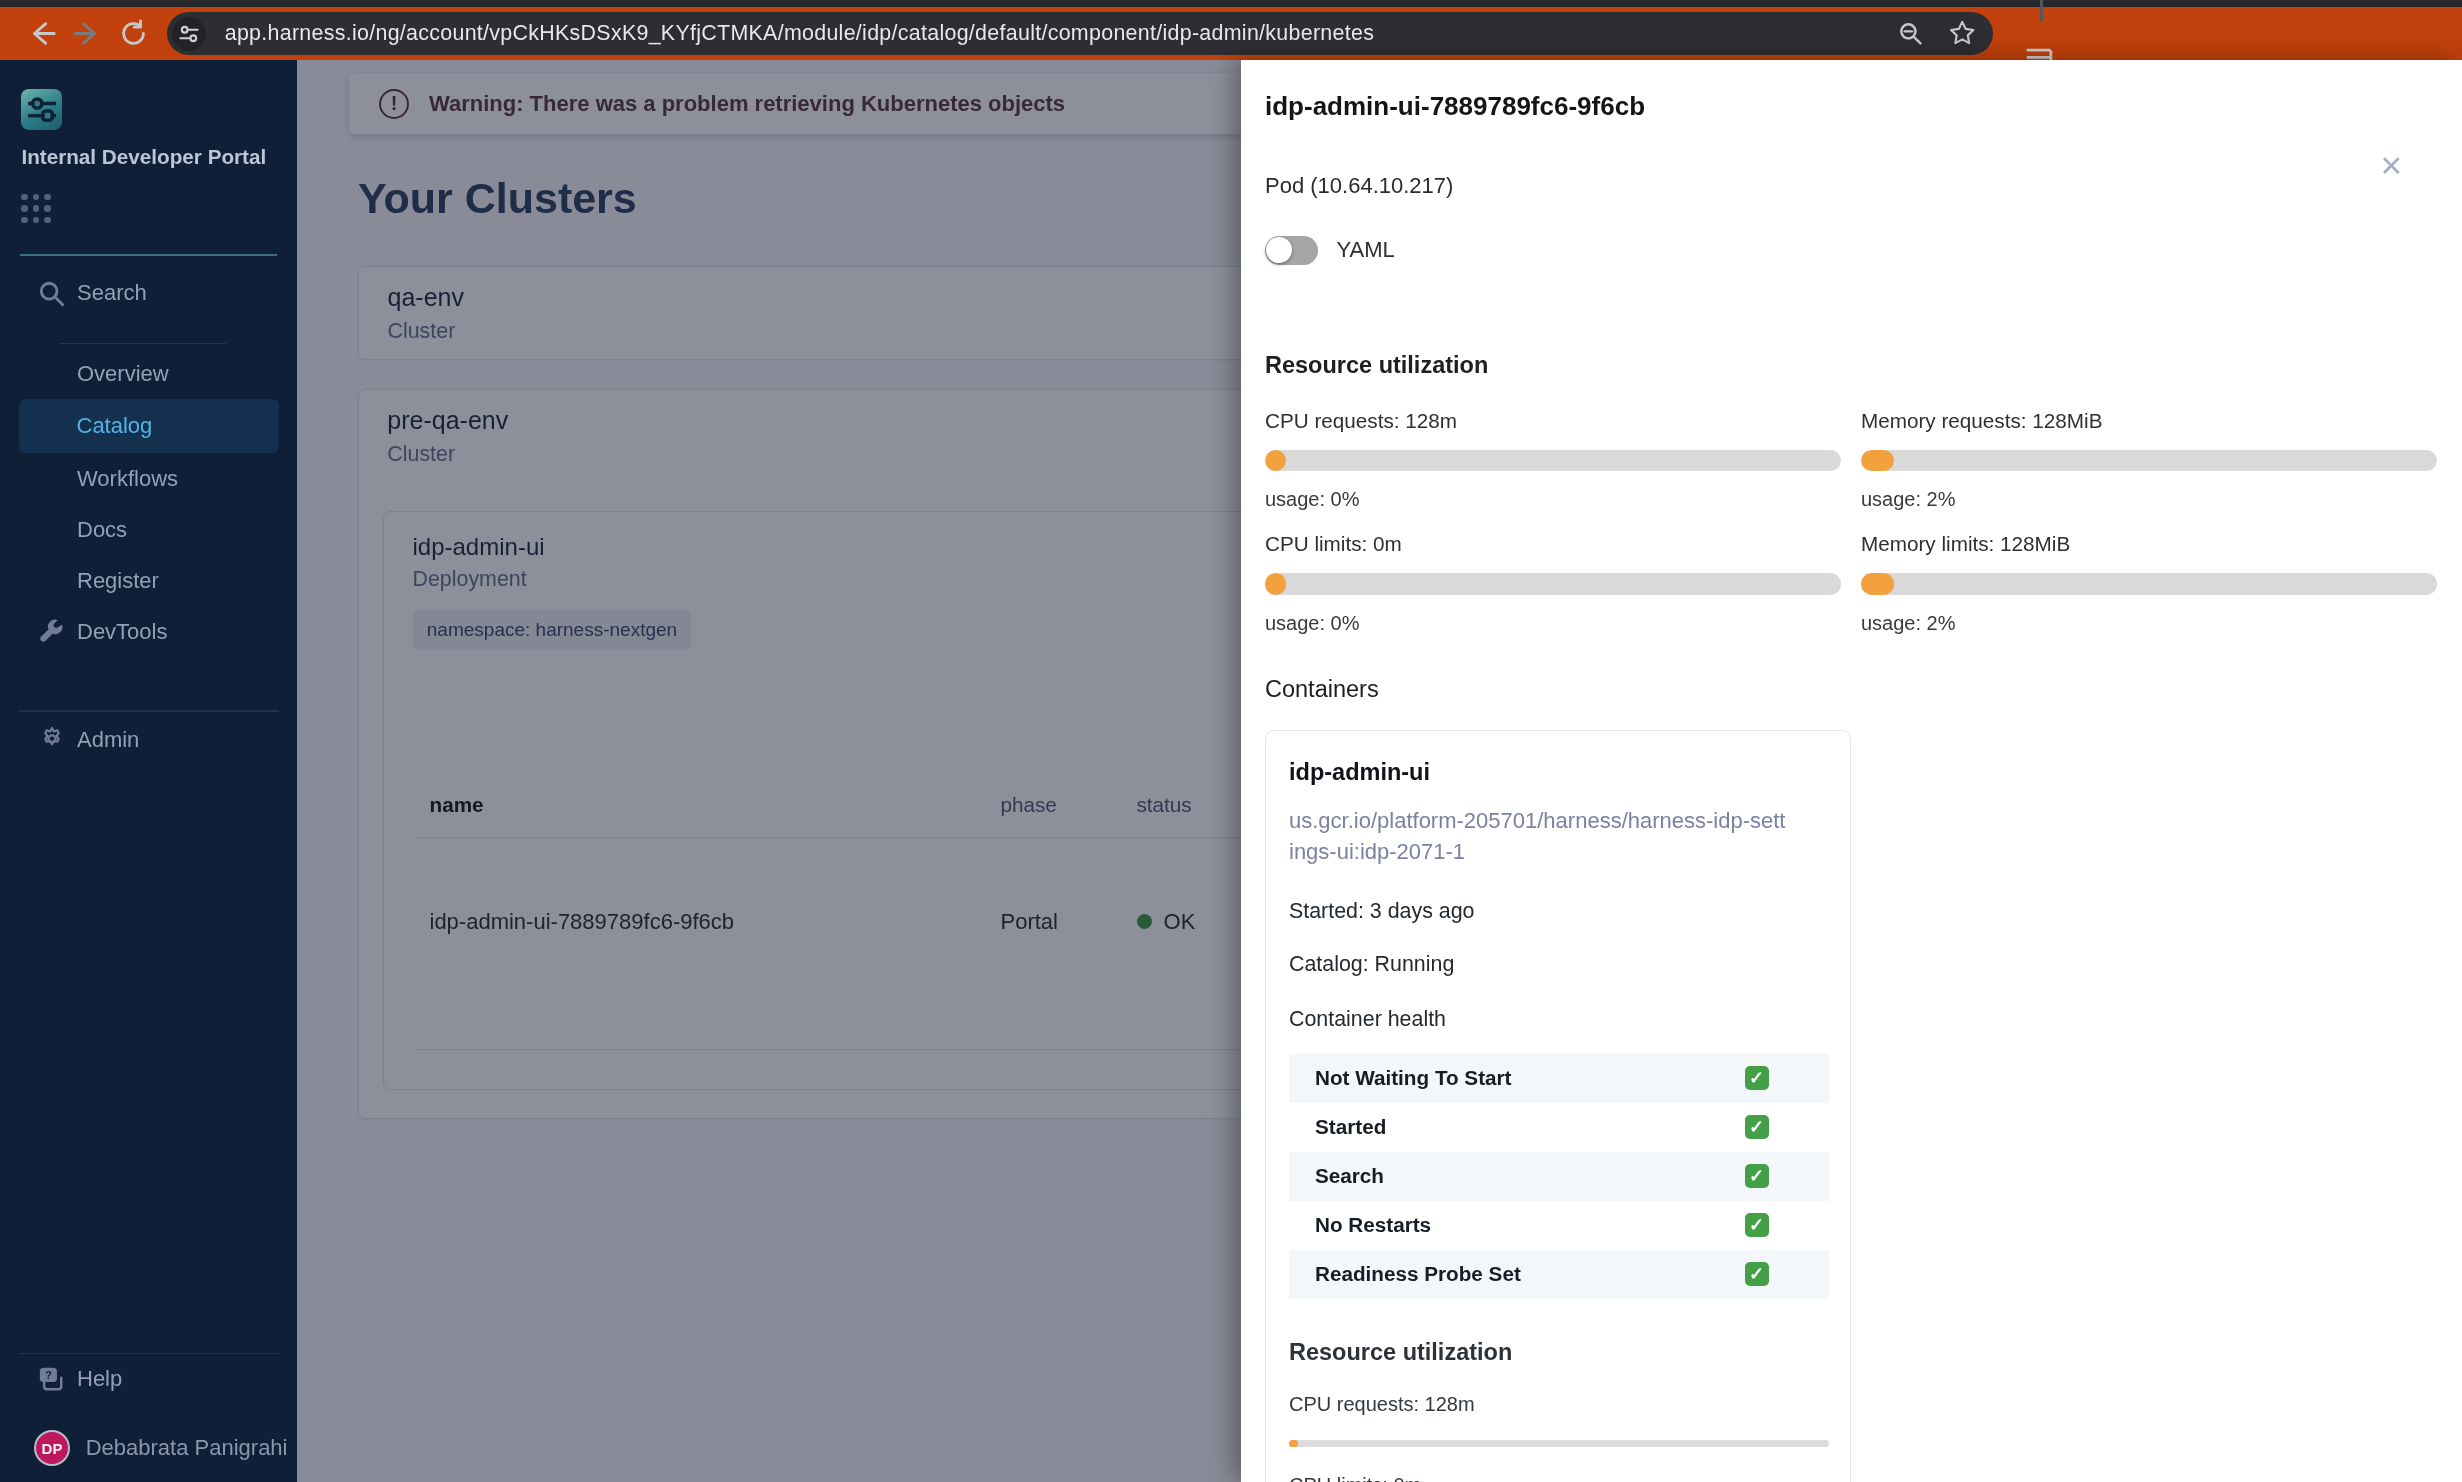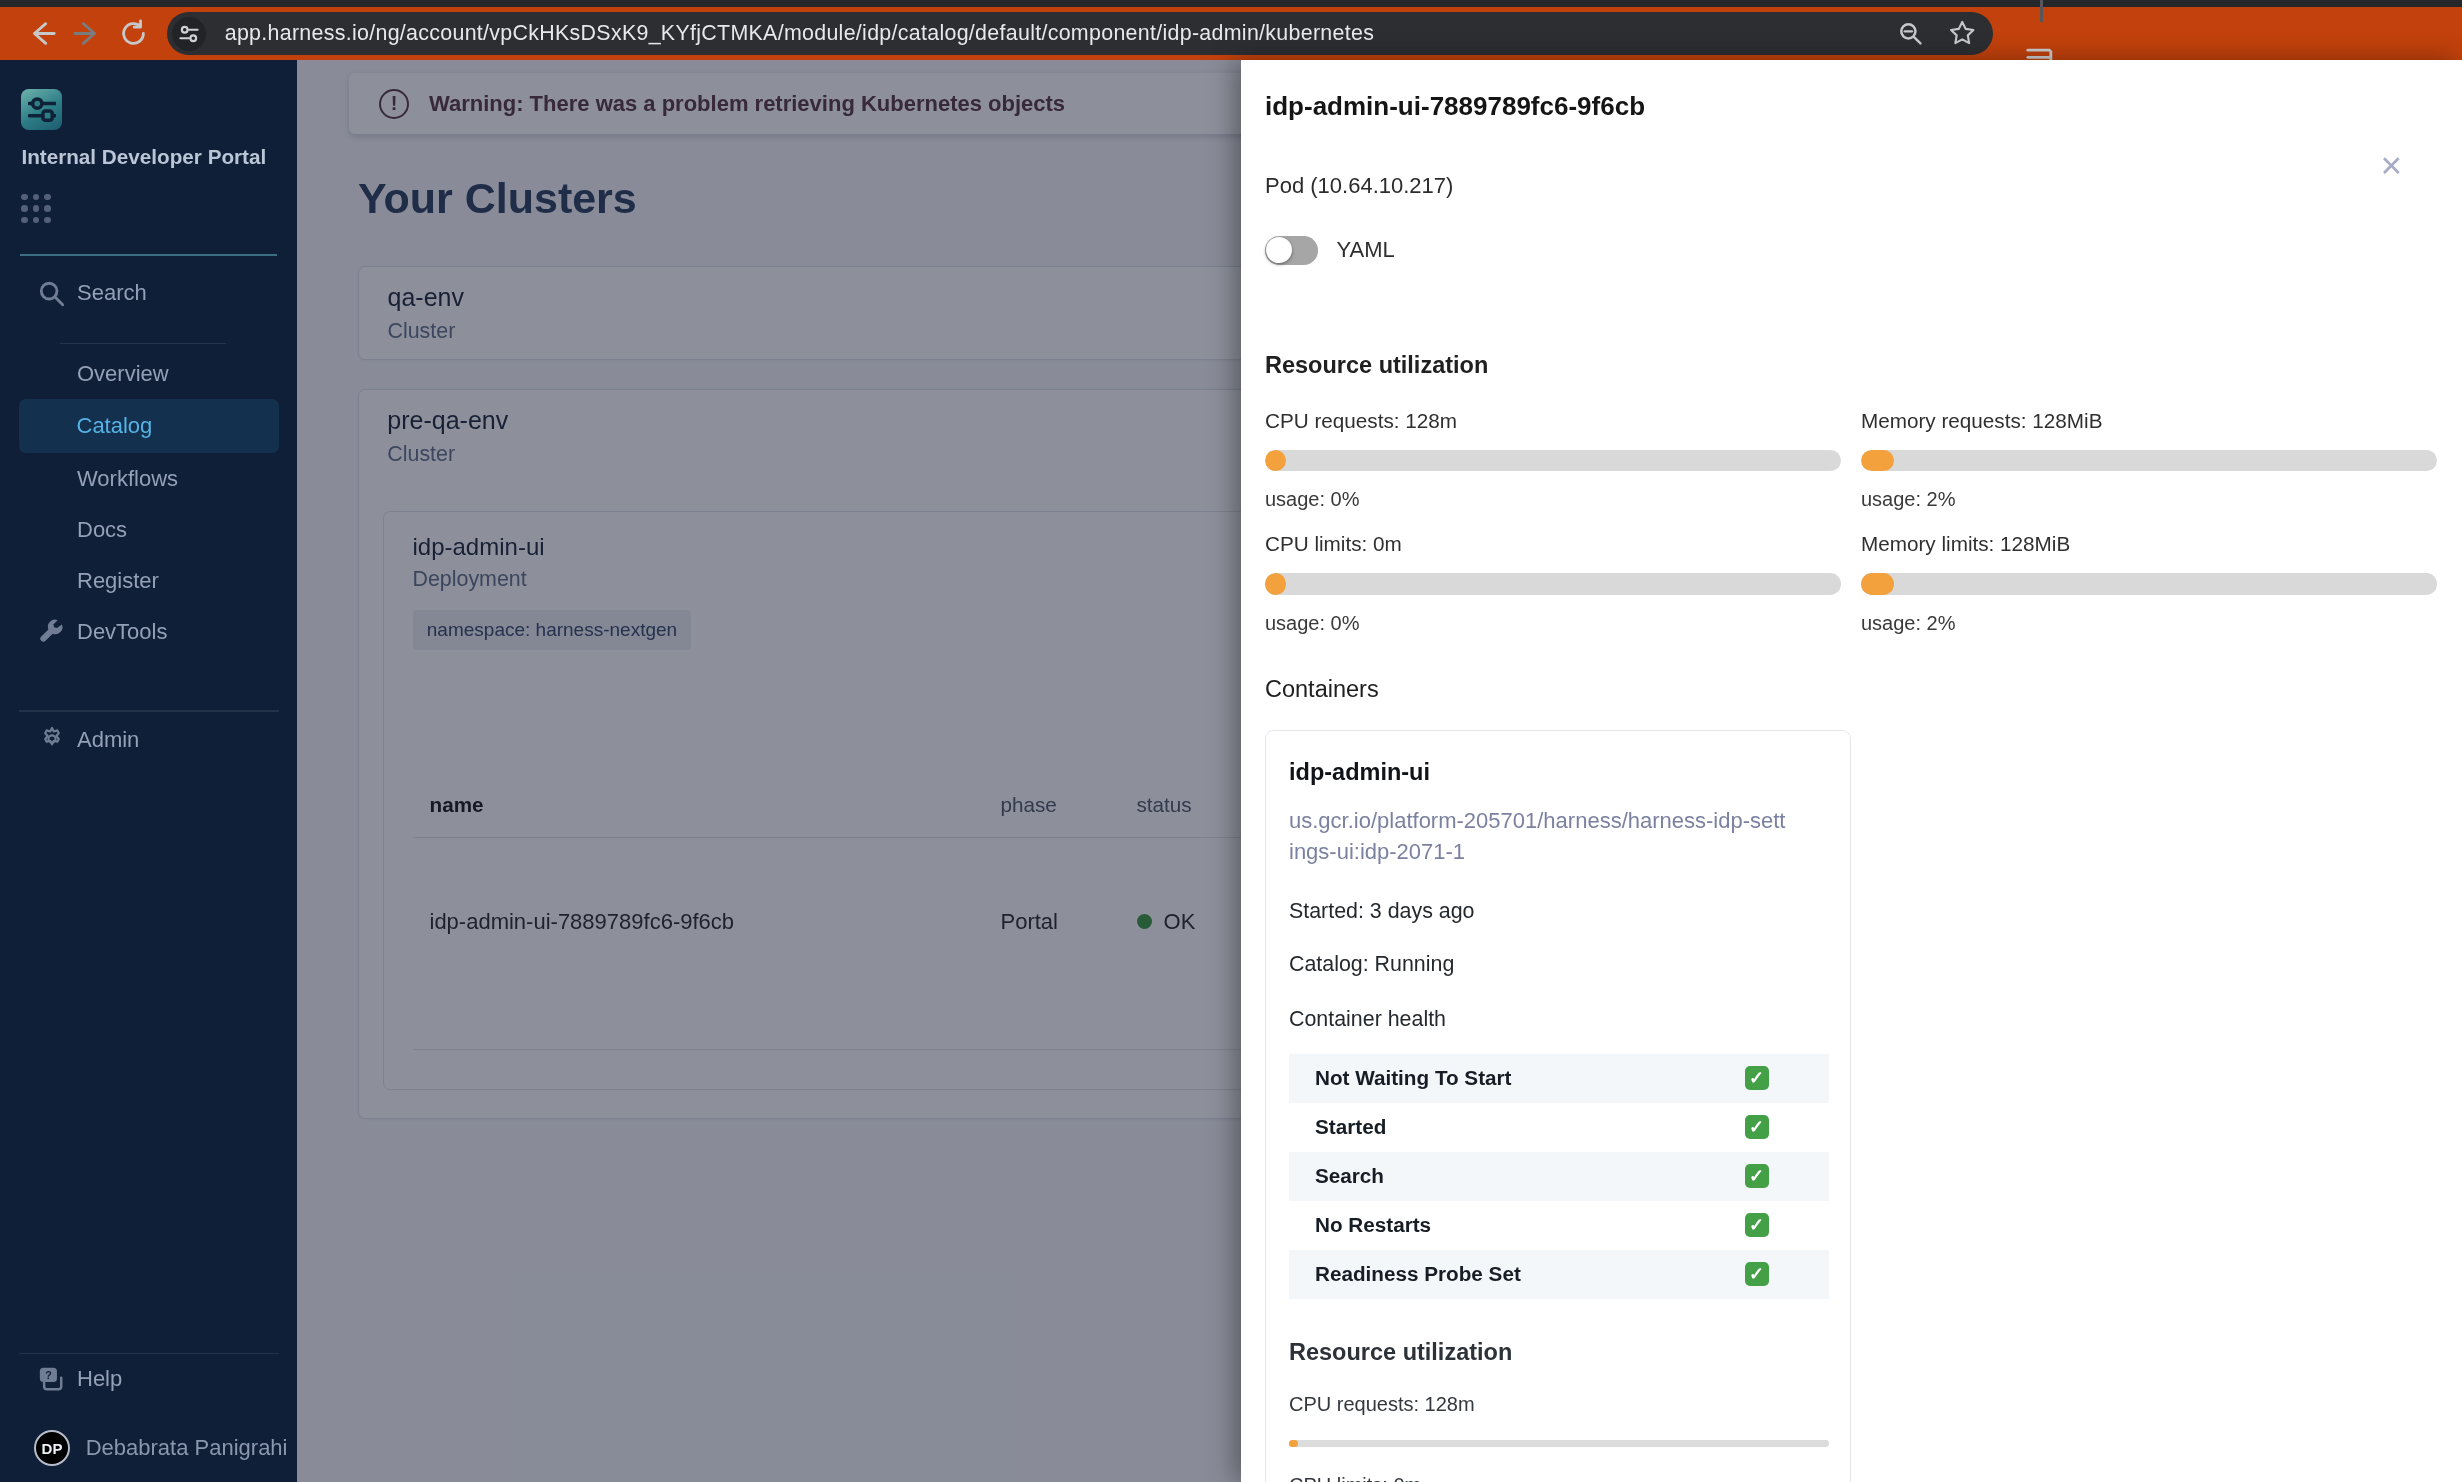--- a/index.html
+++ b/index.html
@@ -40,21 +40,21 @@
   .nav-list { margin-top:10px; }
   .nav-item { height:51px; display:flex; align-items:center; padding-left:36px; font-size:22px; color:#93a0b5; }
   .nav-item .ico { width:31px; height:31px; flex:0 0 auto; margin-right:10px; display:flex; align-items:center; justify-content:center; }
   .nav-item.active { background:#14304f; border-radius:7.1px; margin:0 18.5px; padding-left:17px; color:#55b2e4; height:54px;align-items:center; }
   .nav-item.active .ico { visibility:hidden; }
   .sub-divider { height:1.4px; background:#26354e; margin:24px 71px 4.3px 60px; }
   .side-divider { height:1.4px; background:#223349; margin:53px 18.5px 2.9px 18.5px; }
   .sidebar-bottom { position:absolute; left:0; right:0; bottom:8.6px; }
   .sidebar-bottom .top-line { height:1.4px; background:#223349; margin:0 18.5px; }
   .user-row { display:flex; align-items:center; padding-left:34px; margin-top:18.5px; height:50px; }
-  .dp-avatar { width:36px; height:36px; border-radius:50%; background:#000000; border:2.9px solid #b6bdc9;
+  .dp-avatar { width:36px; height:36px; border-radius:50%; background:#be185d; border:2.9px solid #b6bdc9;
     color:#eef0f3; font-size:15px; font-weight:bold; display:flex; align-items:center; justify-content:center; flex:0 0 auto; }
   .user-name { margin-left:15.7px; font-size:22px; color:#8a97ad; }
 
   
   .main { position:absolute; left:297px; top:60px; right:0; bottom:0; background:#f7f8fa; overflow:hidden; }
   .warn-banner { margin:13px 0 0 52px; width:2076px; height:61px; background:#ffffff; border-radius:5.7px;
     box-shadow:0 2.1px 7.1px rgba(40,40,60,.18); display:flex; align-items:center; padding-left:30px; gap:20px; }
   .warn-ico { width:30px; height:30px; border-radius:50%; border:2.9px solid #5d3b44; color:#5d3b44;
     font-weight:bold; font-size:20px; display:flex; align-items:center; justify-content:center; flex:0 0 auto; }
   .warn-text { font-size:22px; font-weight:600; color:#5d3b44; }

